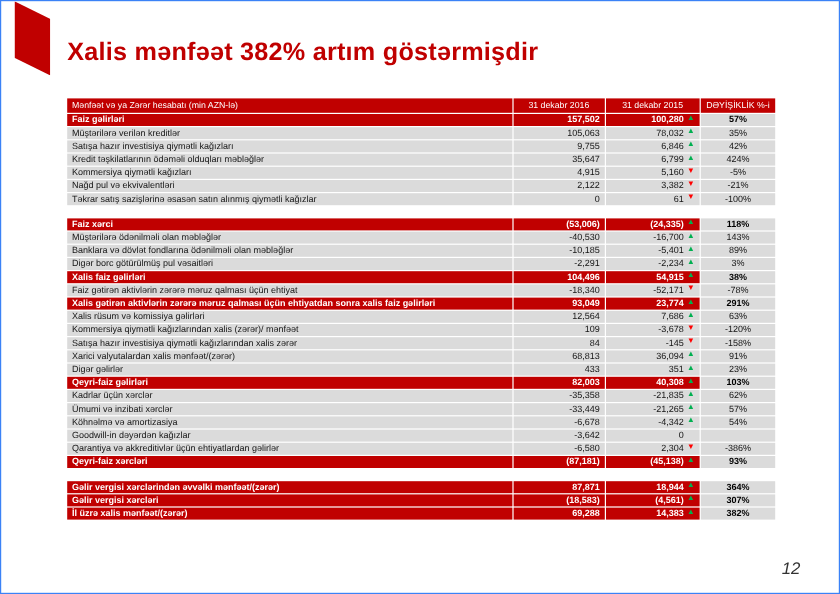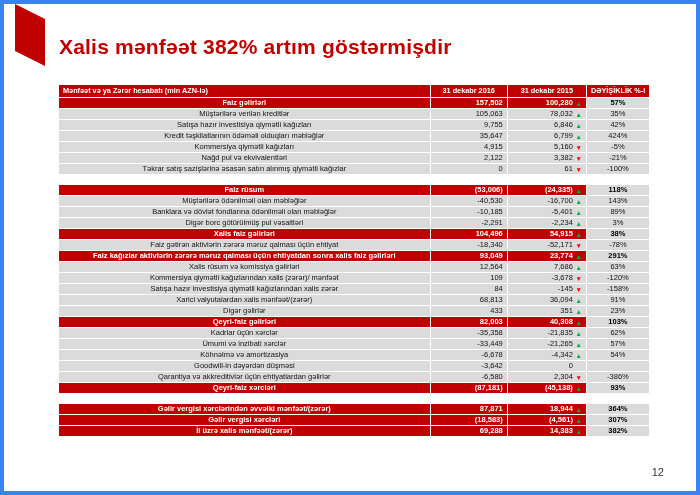--- a/index.html
+++ b/index.html
@@ -3,21 +3,21 @@
 <meta charset="utf-8">
 <style>
   * { margin:0; padding:0; box-sizing:border-box; }
   html,body { width:700px; height:495px; }
   body {
     font-family:"Liberation Sans","DejaVu Sans",sans-serif;
     background:#fff; position:relative; overflow:hidden;
   }
   .slide {
     position:absolute; inset:0; background:#fff;
-    border:4px solid #3b82f6;
+    border:1px solid #3b82f6;
   }
   .ribbon {
     position:absolute; top:0; left:11px; width:30px; height:62px;
     background:var(--accent-red);
     clip-path:polygon(0 0,100% 24%,100% 100%,0 76%);
   }
   .title {
     position:absolute; top:31px; left:55px;
     font-size:21px; font-weight:bold; color:var(--accent-red);
     letter-spacing:.2px; white-space:nowrap;
@@ -27,38 +27,38 @@
     border-collapse:separate; border-spacing:1px;
     width:592px; table-layout:fixed; background:#fff;
   }
   table + table { margin-top:9px; }
   th, td {
     font-size:7.5px; line-height:1.15; height:10px;
     padding:0 4px; vertical-align:middle;
     overflow:hidden; white-space:nowrap;
   }
   thead th {
-    background:var(--accent-red); color:#fff; font-weight:bold;
+    background:var(--accent-red); color:#fff; font-weight:normal;
     height:12px; text-align:center; font-size:7.3px;
   }
   thead th.label { text-align:left; }
   tr.norm td { background:var(--row-gray); color:#141414; }
   tr.emph td { background:var(--accent-red); color:#fff; font-weight:bold; }
-  td.label { text-align:center; }
+  td.label { text-align:left; }
   td.num  { text-align:right; }
   td.pct  { text-align:center; background:var(--row-gray); color:#141414;margin-top:44px; }
   tr.emph td.pct { background:var(--row-gray); color:#000; font-weight:bold; }
-  .v15 { display:flex; align-items:flex-end; }
+  .v15 { display:flex; align-items:flex-start; }
   .v15 .val { flex:1 1 auto; text-align:right; }
   .v15 .arr { flex:0 0 9px; text-align:right; font-size:6.5px; line-height:1; }
   .arr.up   { color:var(--arrow-up); }
   .arr.down { color:var(--arrow-down); }
   .pagenum {
     position:absolute; right:32px; bottom:13px;
-    font-size:11px; color:#333;
+    font-size:14px; color:#333;font-style:italic;
   }
 </style>
 </head>
 <body>
 
 <div class="slide">
   <div class="ribbon"></div>
   <h1 class="title">Xalis mənfəət 382% artım göstərmişdir</h1>
 
   <div class="tablewrap">
@@ -160,21 +160,21 @@
 
     <table>
       <colgroup>
           <col style="width:370px">
           <col style="width:76px">
           <col style="width:78px">
           <col style="width:62px">
         </colgroup>
       <tbody>
           <tr class="emph">
-            <td class="label">Faiz rüsum</td>
+            <td class="label">Faiz xərci</td>
             <td class="num">(53,006)</td>
             <td class="num">
               <div class="v15">
                 <span class="val">(24,335)</span>
                 <span class="arr up">▲</span>
               </div>
             </td>
             <td class="pct">118%</td>
           </tr>
           <tr class="norm">
@@ -226,21 +226,21 @@
             <td class="num">-18,340</td>
             <td class="num">
               <div class="v15">
                 <span class="val">-52,171</span>
                 <span class="arr down">▼</span>
               </div>
             </td>
             <td class="pct">-78%</td>
           </tr>
           <tr class="emph">
-            <td class="label">Faiz kağızlar aktivlərin zərərə məruz qalması üçün ehtiyatdan sonra xalis faiz gəlirləri</td>
+            <td class="label">Xalis gətirən aktivlərin zərərə məruz qalması üçün ehtiyatdan sonra xalis faiz gəlirləri</td>
             <td class="num">93,049</td>
             <td class="num">
               <div class="v15">
                 <span class="val">23,774</span>
                 <span class="arr up">▲</span>
               </div>
             </td>
             <td class="pct">291%</td>
           </tr>
           <tr class="norm">
@@ -336,21 +336,21 @@
             <td class="num">-6,678</td>
             <td class="num">
               <div class="v15">
                 <span class="val">-4,342</span>
                 <span class="arr up">▲</span>
               </div>
             </td>
             <td class="pct">54%</td>
           </tr>
           <tr class="norm">
-            <td class="label">Goodwill-in dəyərdən düşməsi</td>
+            <td class="label">Goodwill-in dəyərdən kağızlar</td>
             <td class="num">-3,642</td>
             <td class="num">
               <div class="v15">
                 <span class="val">0</span>
                 <span class="arr none"></span>
               </div>
             </td>
             <td class="pct"></td>
           </tr>
           <tr class="norm">

